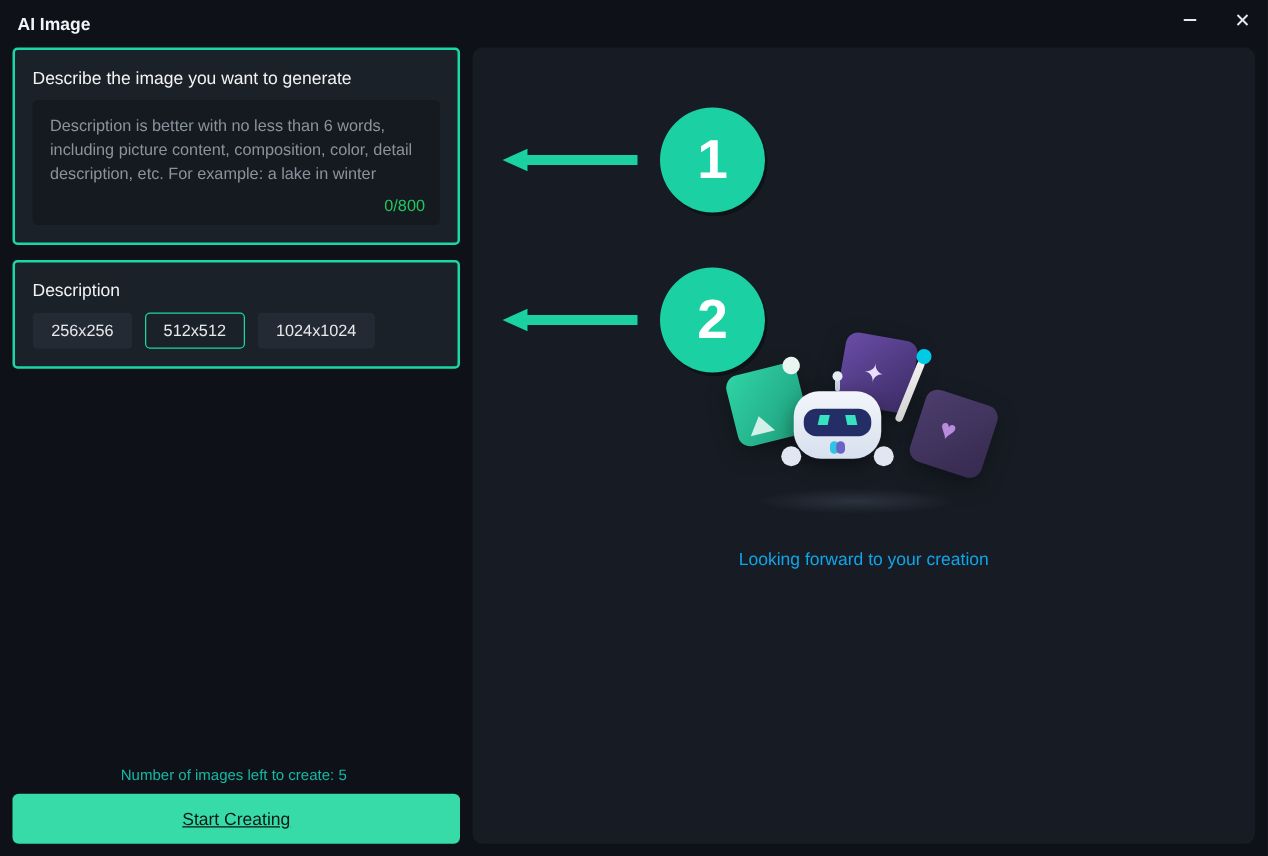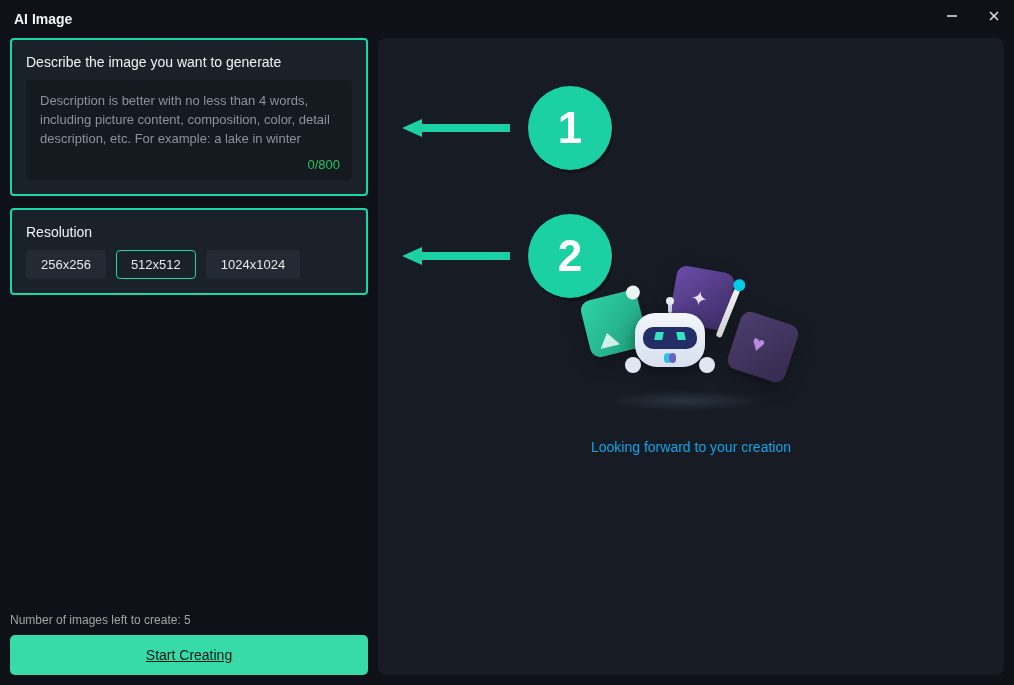--- a/index.html
+++ b/index.html
@@ -98,23 +98,23 @@
   }
   .res-btn.selected {
     border-color: #1bd6a6;
     background: #1b2129;
   }
   .left-bottom {
     margin-top: auto;
     padding-top: 8px;
   }
   .images-left {
-    text-align: left;
+    text-align: center;
     font-size: 12px;
-    color: #a3a3a3;
+    color: #14b8a6;
     margin-bottom: 8px;
     padding-right: 4px;
     margin-top: 34px;
   }
   .create-btn {
     width: 100%;
     background: #36dba8;
     color: #0d1a14;
     border: none;
     border-radius: 5px;
@@ -262,27 +262,27 @@
     </div>
   </div>
 </div>
 
 <div class="content">
   <div class="left-col">
 
     <div class="panel">
       <div class="heading">Describe the image you want to generate</div>
       <div class="desc-input">
-        <div class="placeholder">Description is better with no less than 4 words, including picture content, composition, color, detail description, etc. For example: a lake in winter</div>
+        <div class="placeholder">Description is better with no less than 6 words, including picture content, composition, color, detail description, etc. For example: a lake in winter</div>
         <div class="counter">0/800</div>
       </div>
     </div>
 
     <div class="panel">
-      <div class="heading">Resolution</div>
+      <div class="heading">Description</div>
       <div class="res-row">
         <button class="res-btn">256x256</button>
         <button class="res-btn selected">512x512</button>
         <button class="res-btn">1024x1024</button>
       </div>
     </div>
 
     <div class="left-bottom">
       <div class="images-left">Number of images left to create: 5</div>
       <button class="create-btn">Start Creating</button>

